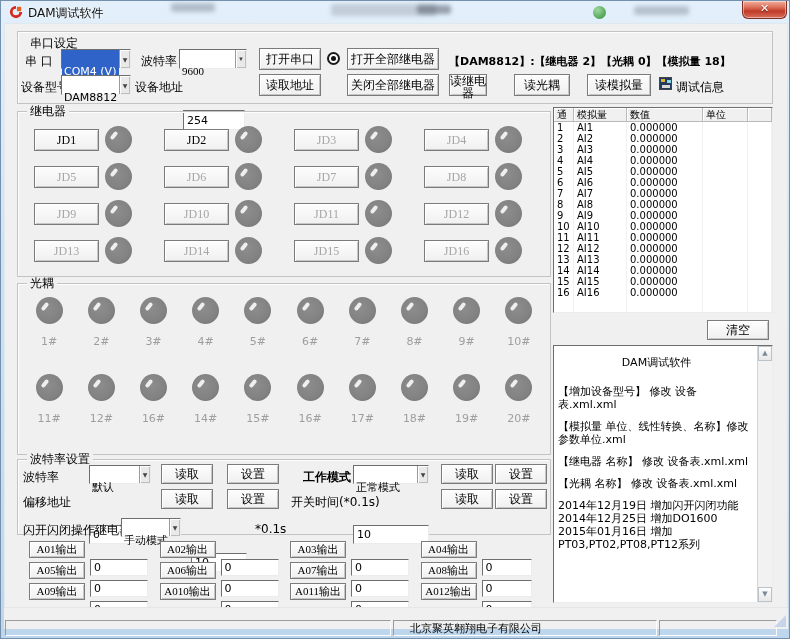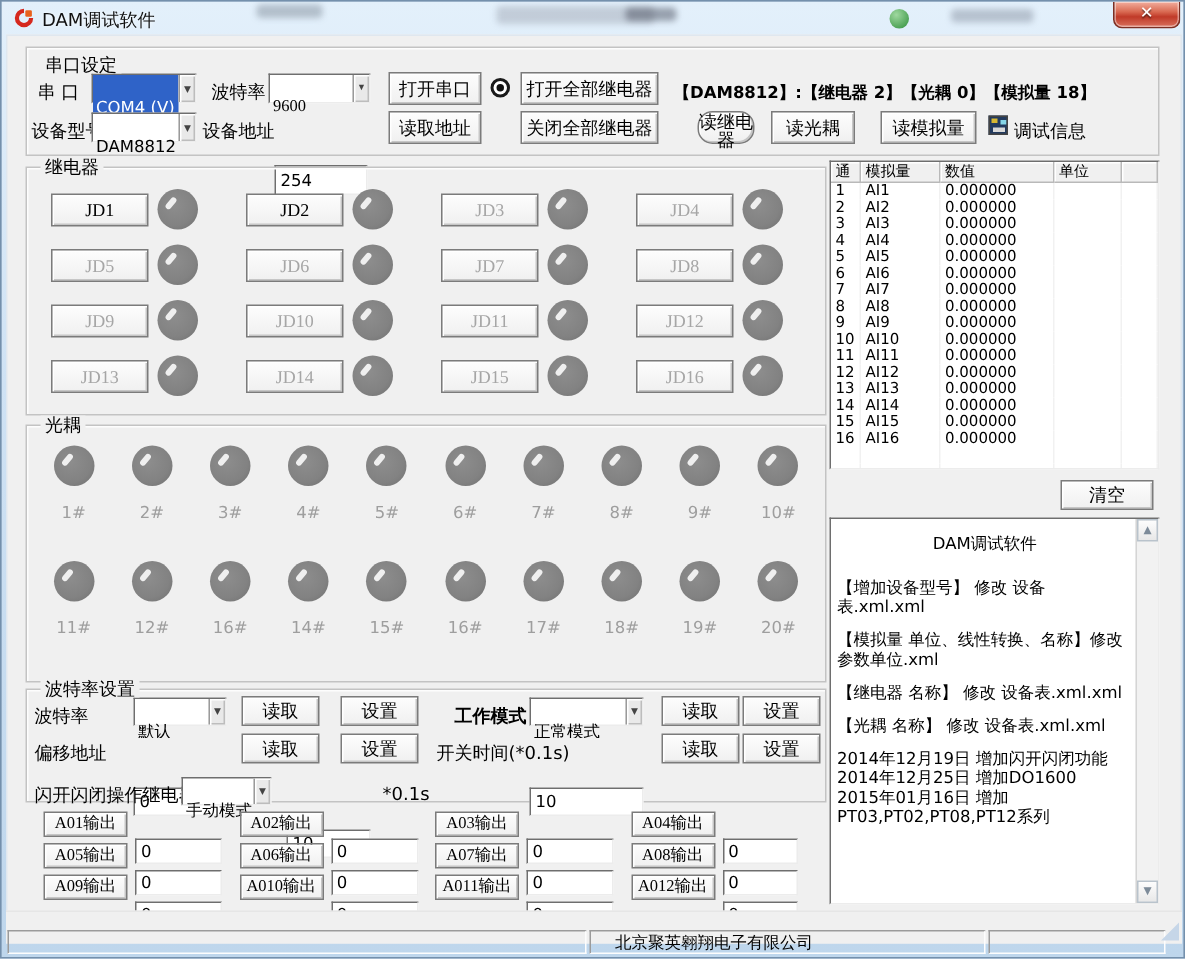--- a/index.html
+++ b/index.html
@@ -142,21 +142,21 @@
 
   <span class="lbl" style="left:20px;top:78px;">设备型号</span>
   <div class="combo" style="left:60px;top:74px;width:70px;height:20px;">
     <span class="combo-text">DAM8812</span>
     <span class="combo-btn">▼</span>
   </div>
   <span class="lbl" style="left:134px;top:78px;">设备地址</span>
   <input class="inp" style="left: 182px; top: 74px; width: 62px; height: 20px;" value="254">
   <button class="btn" style="left:258px;top:73px;width:62px;height:22px;">读取地址</button>
   <button class="btn" style="left:346px;top:73px;width:92px;height:22px;">关闭全部继电器</button>
-  <button class="btn" style="left:464px;top:73px;width:38px;height:22px;border-radius:10px;">读继电器</button>
+  <button class="btn" style="left:448px;top:73px;width:38px;height:22px;">读继电器</button>
   <button class="btn" style="left:513px;top:73px;width:56px;height:22px;">读光耦</button>
   <button class="btn" style="left:586px;top:73px;width:64px;height:22px;">读模拟量</button>
   <span class="dbg-icon" style="left:658px;top:76px;"></span>
   <span class="lbl" style="left:675px;top:78px;">调试信息</span>
 
   <div class="group" style="left:16px;top:110px;width:534px;height:166px;"></div>
   <span class="group-label" style="left:26px;top:104px;">继电器</span>
   <div class="relay-grid">
       <div class="relay-cell">
         <button class="btn">JD1</button>

